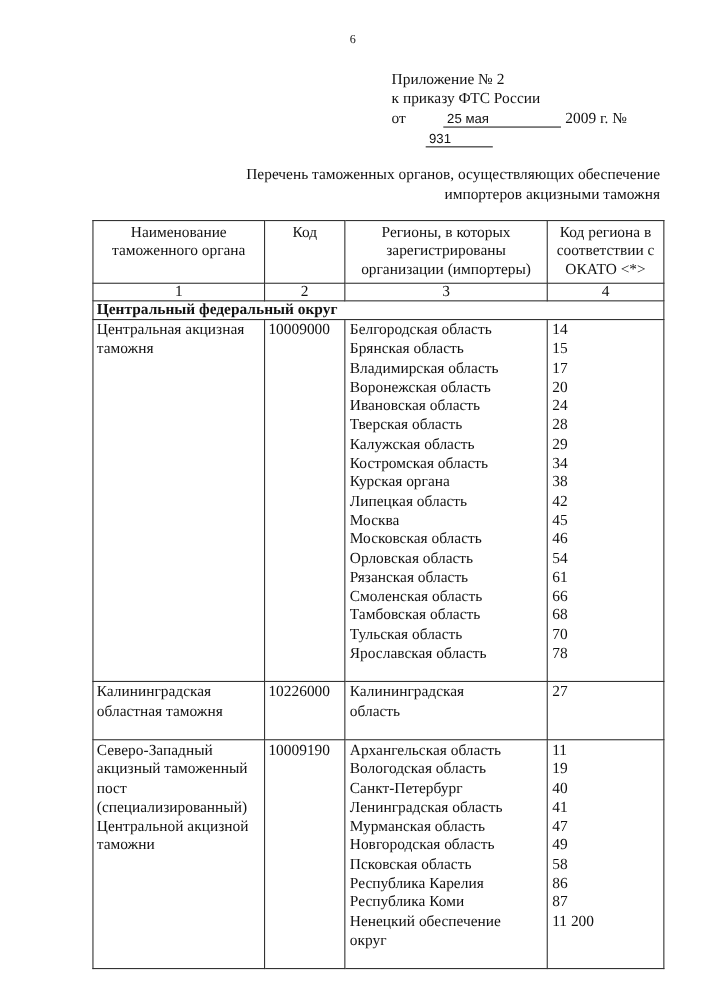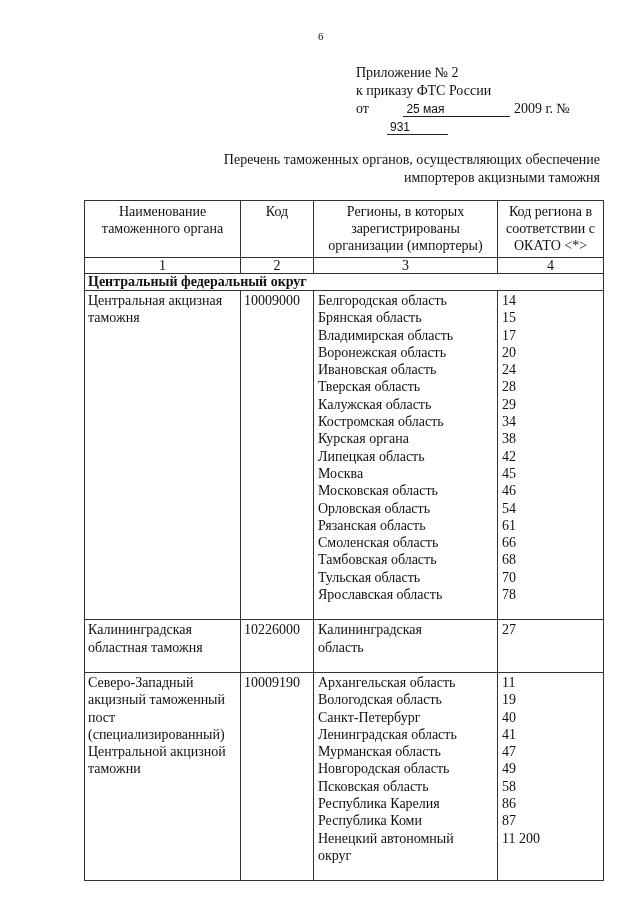--- a/index.html
+++ b/index.html
@@ -121,21 +121,21 @@
     <td class="c3 list">
           <div style="white-space: normal; width: 160px;">Архангельская область</div>
           <div>Вологодская область</div>
           <div>Санкт-Петербург</div>
           <div style="white-space: normal; width: 160px;">Ленинградская область</div>
           <div>Мурманская область</div>
           <div>Новгородская область</div>
           <div>Псковская область</div>
           <div>Республика Карелия</div>
           <div>Республика Коми</div>
-          <div style="white-space: normal; width: 160px;">Ненецкий автономный округ</div>
+          <div style="white-space: normal; width: 160px;">Ненецкий обеспечение округ</div>
         </td>
     <td class="c4 list">
           <div>11</div>
           <div>19</div>
           <div>40</div>
           <div>41</div>
           <div>47</div>
           <div>49</div>
           <div>58</div>
           <div>86</div>

